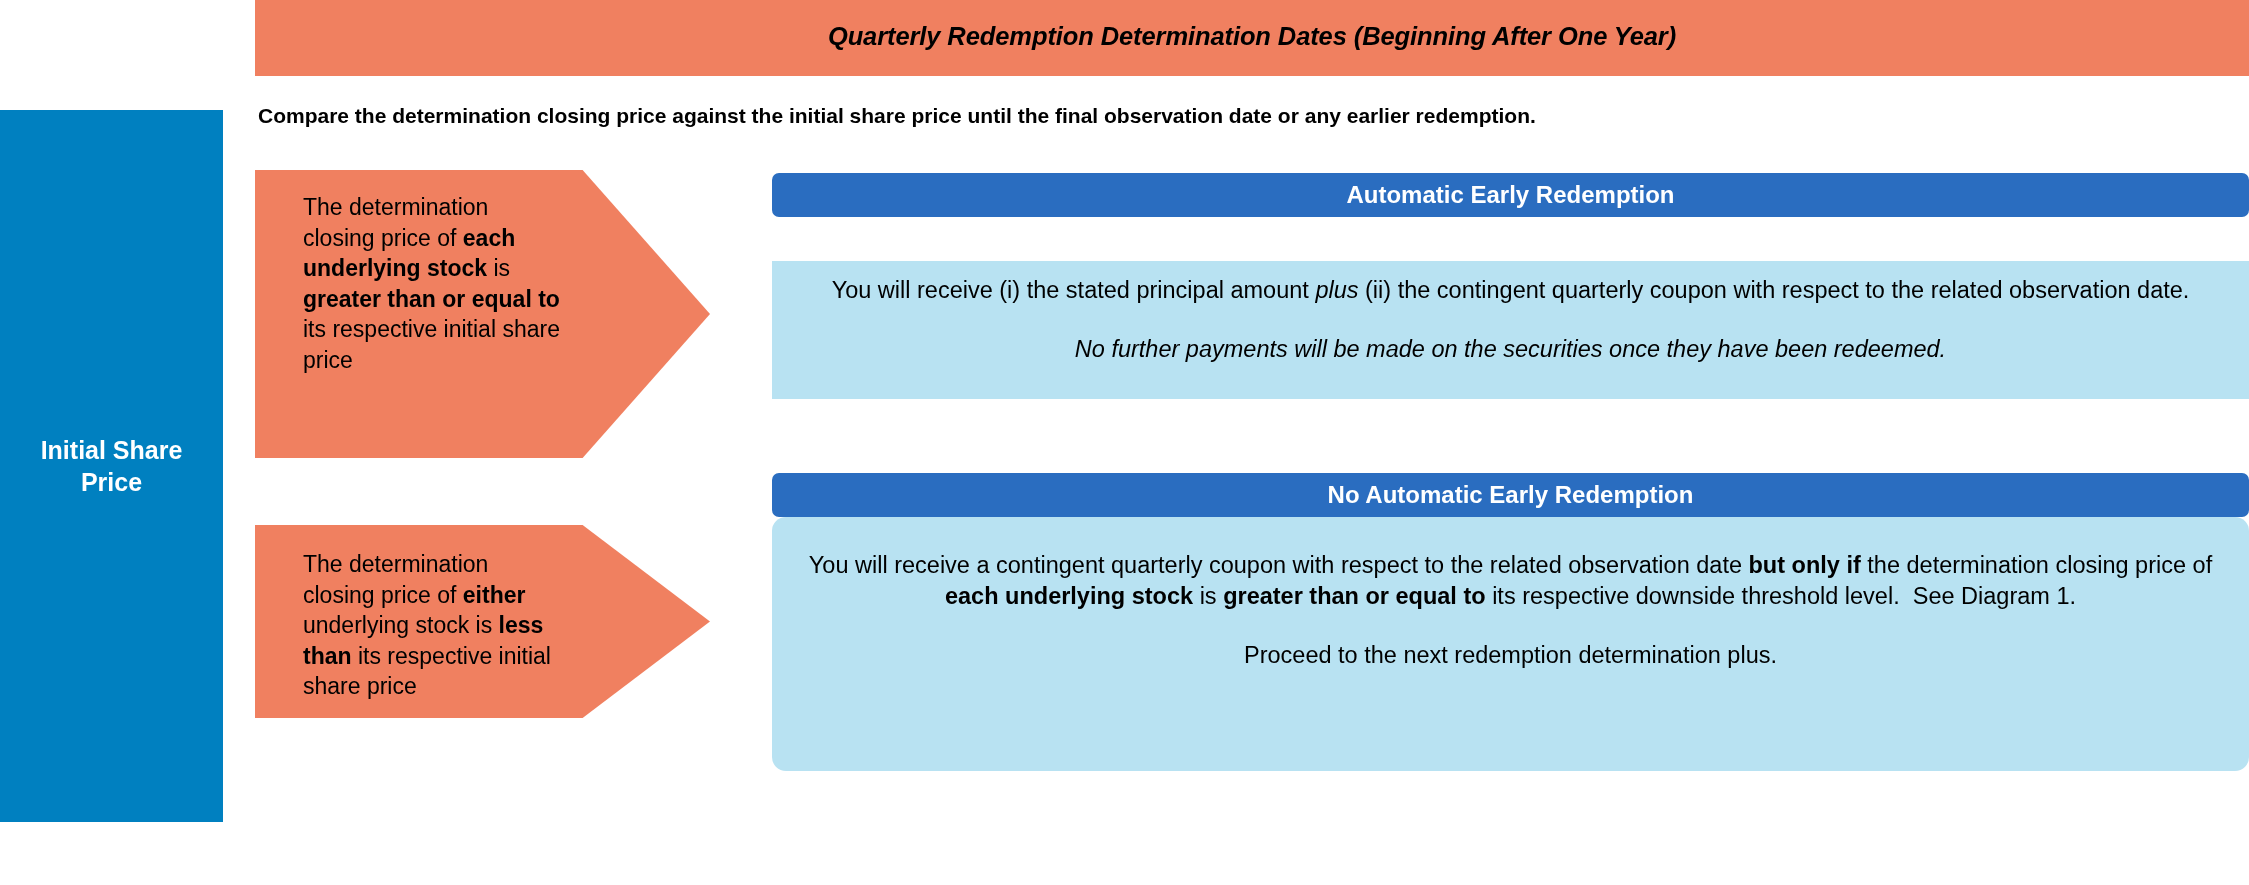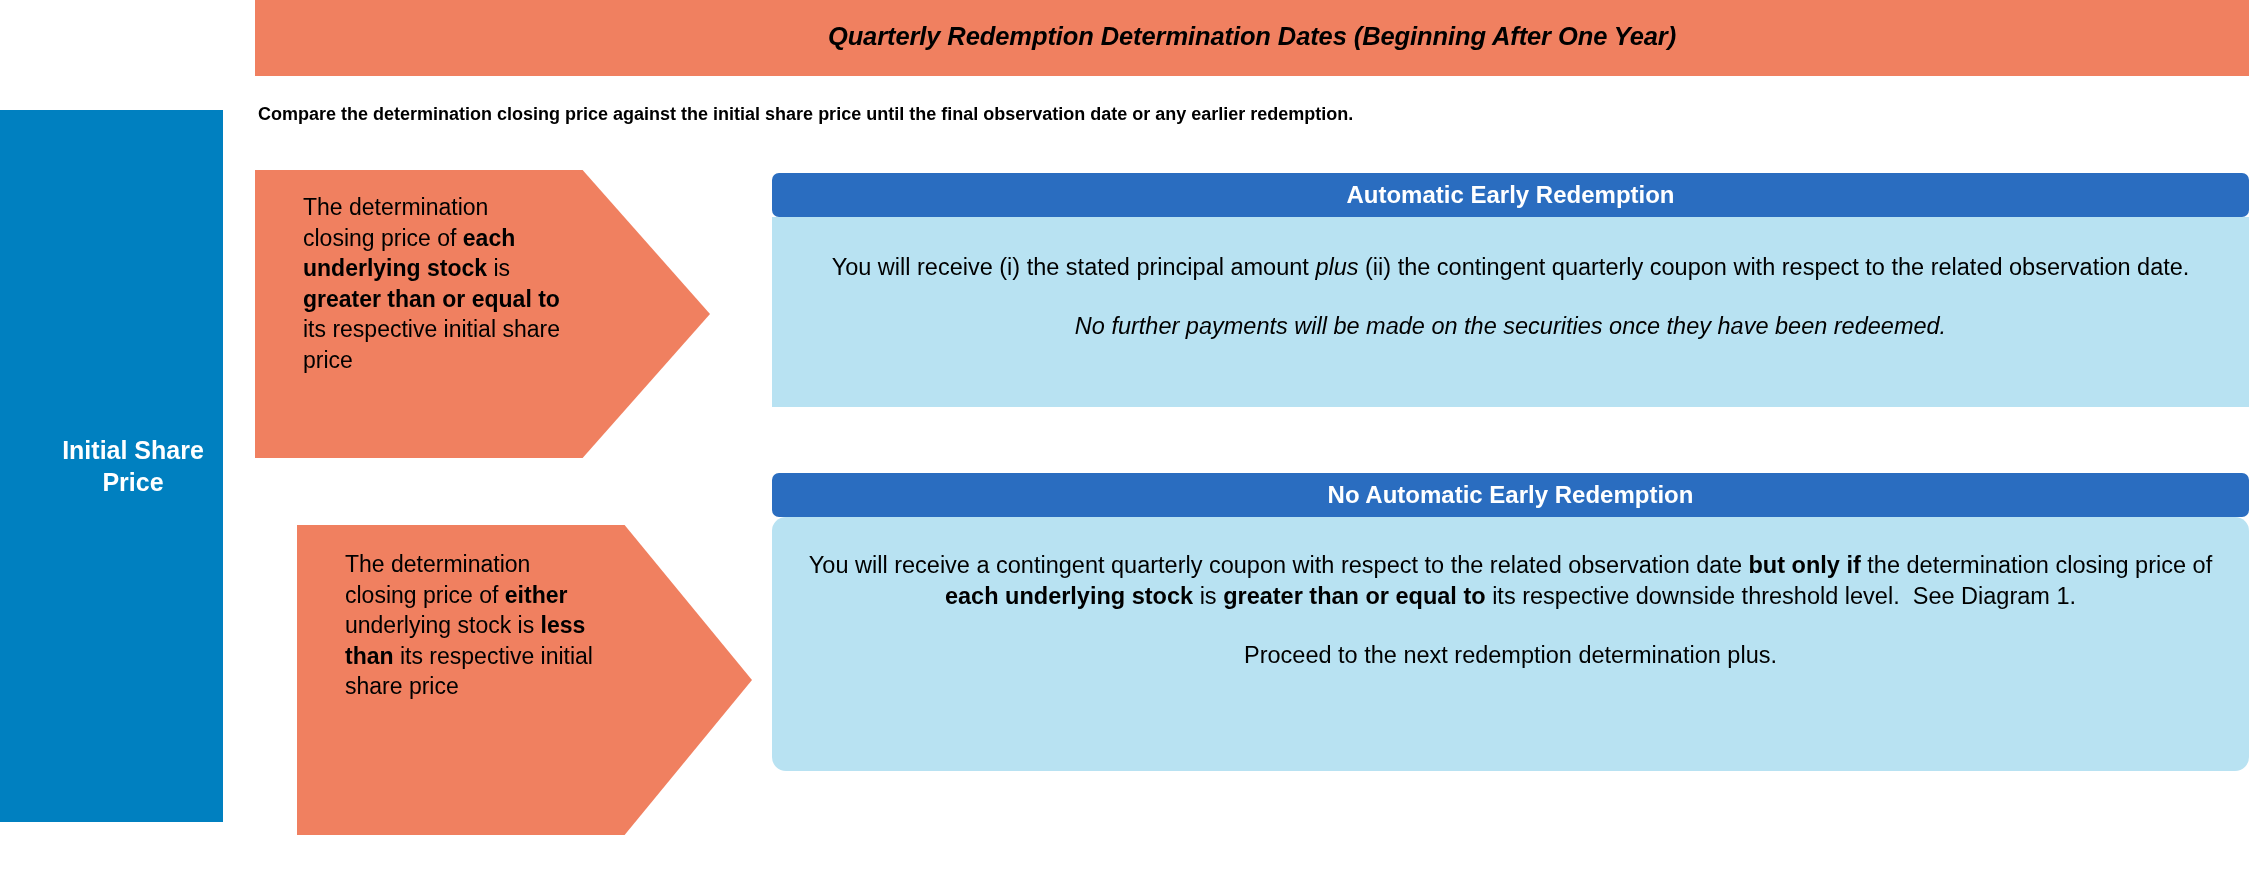--- a/index.html
+++ b/index.html
@@ -41,38 +41,38 @@
   
   .left-bar {
     position: absolute;
     left: 0px;
     top: 110px;
     width: 223px;
     height: 712px;
     background: #0080C0;
     display: flex;
     align-items: center;
-    justify-content: flex-end;
+    justify-content: center;
   }
   .left-bar-text {
     color: #ffffff;
     font-size: 25px;
     font-weight: bold;
     text-align: center;
     line-height: 1.28;
     width: 180px;
   }
 
   
   .instruction {
     position: absolute;
     left: 258px;
     top: 104px;
     width: 1980px;
-    font-size: 18px;
+    font-size: 21px;
     font-weight: bold;
     color: #000000;
     white-space: nowrap;
   }
 
   
   .chevron {
     position: absolute;
     background: #F08060;
     -webkit-clip-path: polygon(0% 0%, 72% 0%, 100% 50%, 72% 100%, 0% 100%);
@@ -91,22 +91,21 @@
   #chevron-1 {
     left: 255px;
     top: 170px;
     width: 455px;
     height: 288px;
   }
   #chevron-2 {
     left: 255px;
     top: 525px;
     width: 455px;
-    height: 310px;
-    margin-left: 42px;
+    height: 193px;
   }
   #chevron-2 .chevron-text { padding-top: 24px; }
 
   
   .panel {
     position: absolute;
     left: 772px;
     width: 1477px;
   }
   #panel-1 { top: 173px; }
@@ -128,22 +127,23 @@
   }
   .panel-body {
     background: #B8E2F2;
     box-sizing: border-box;
     text-align: center;
     color: #000000;
     font-size: 23.5px;
     line-height: 1.32;
   }
   #panel-1 .panel-body {
-    height: 190px;
-    padding: 35px 18px 0 18px;
+    height: 138px;
+    padding: 14px 18px 0 18px;
+    margin-top: 44px;
   }
   #panel-2 .panel-body {
     height: 254px;
     padding: 33px 18px 0 18px;
     border-radius: 14px;
   }
   .panel-para { margin: 0; }
   .panel-para.spaced { margin-top: 28px; }
   .panel-para.italic { font-style: italic; }
   .panel-para b { font-weight: bold; }

